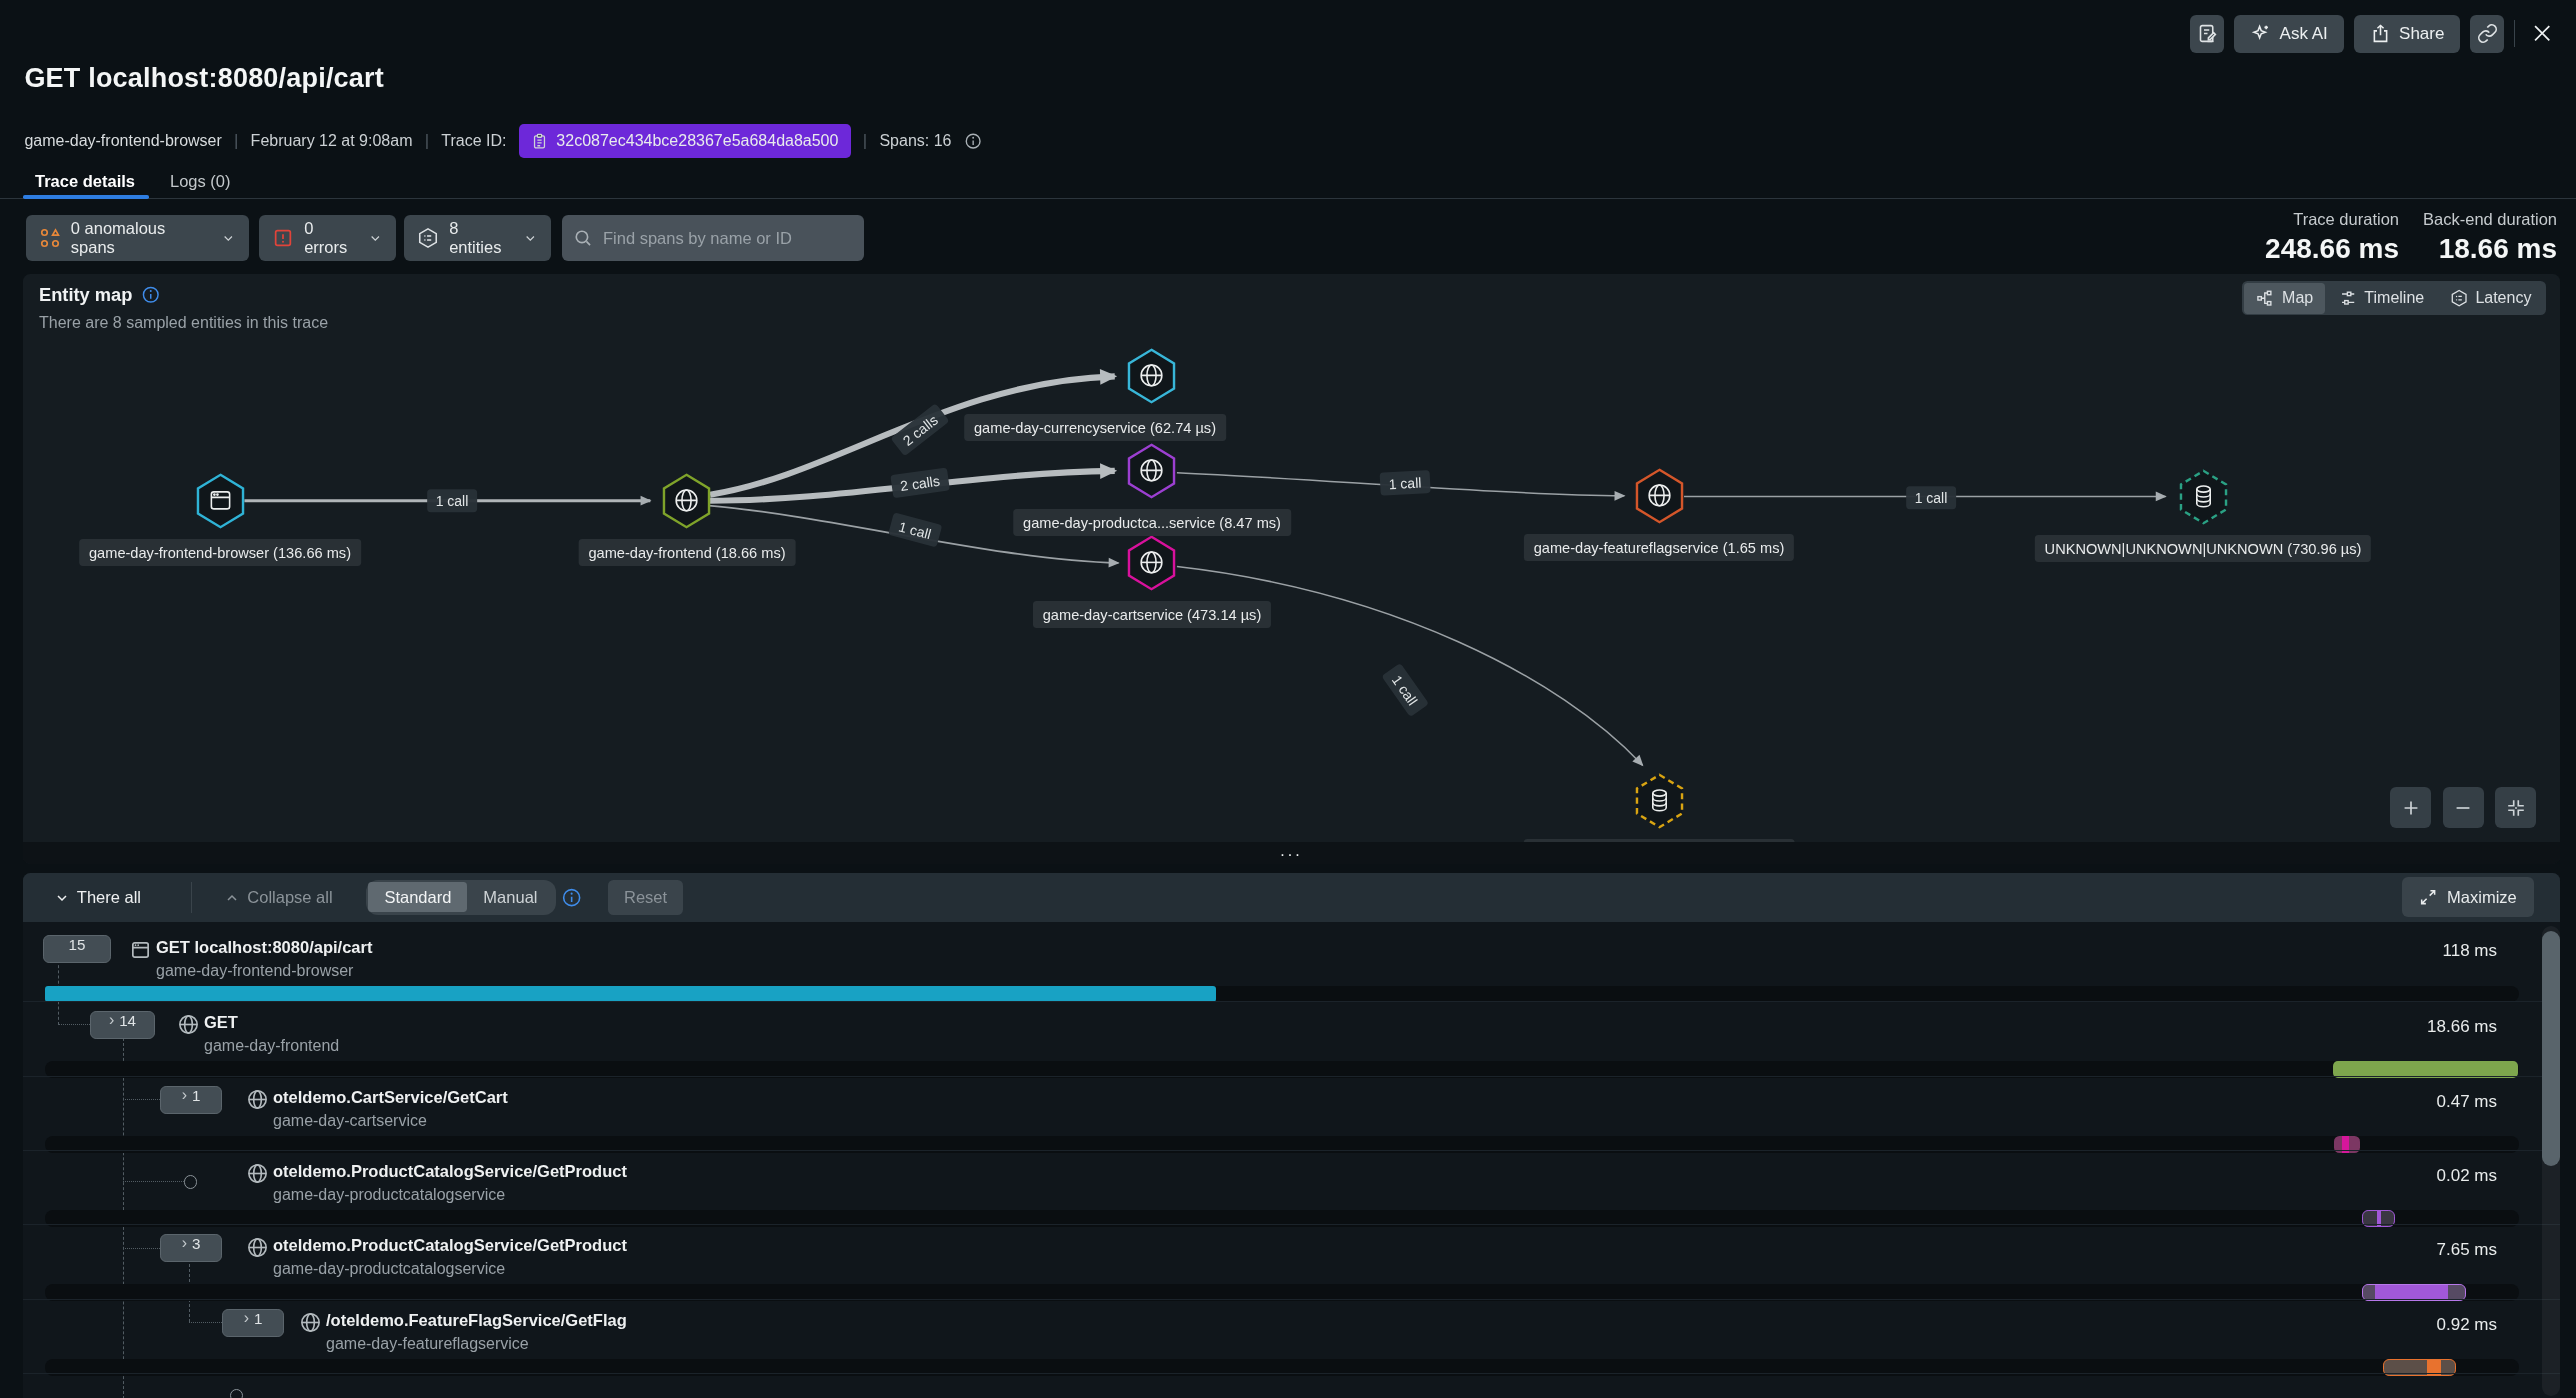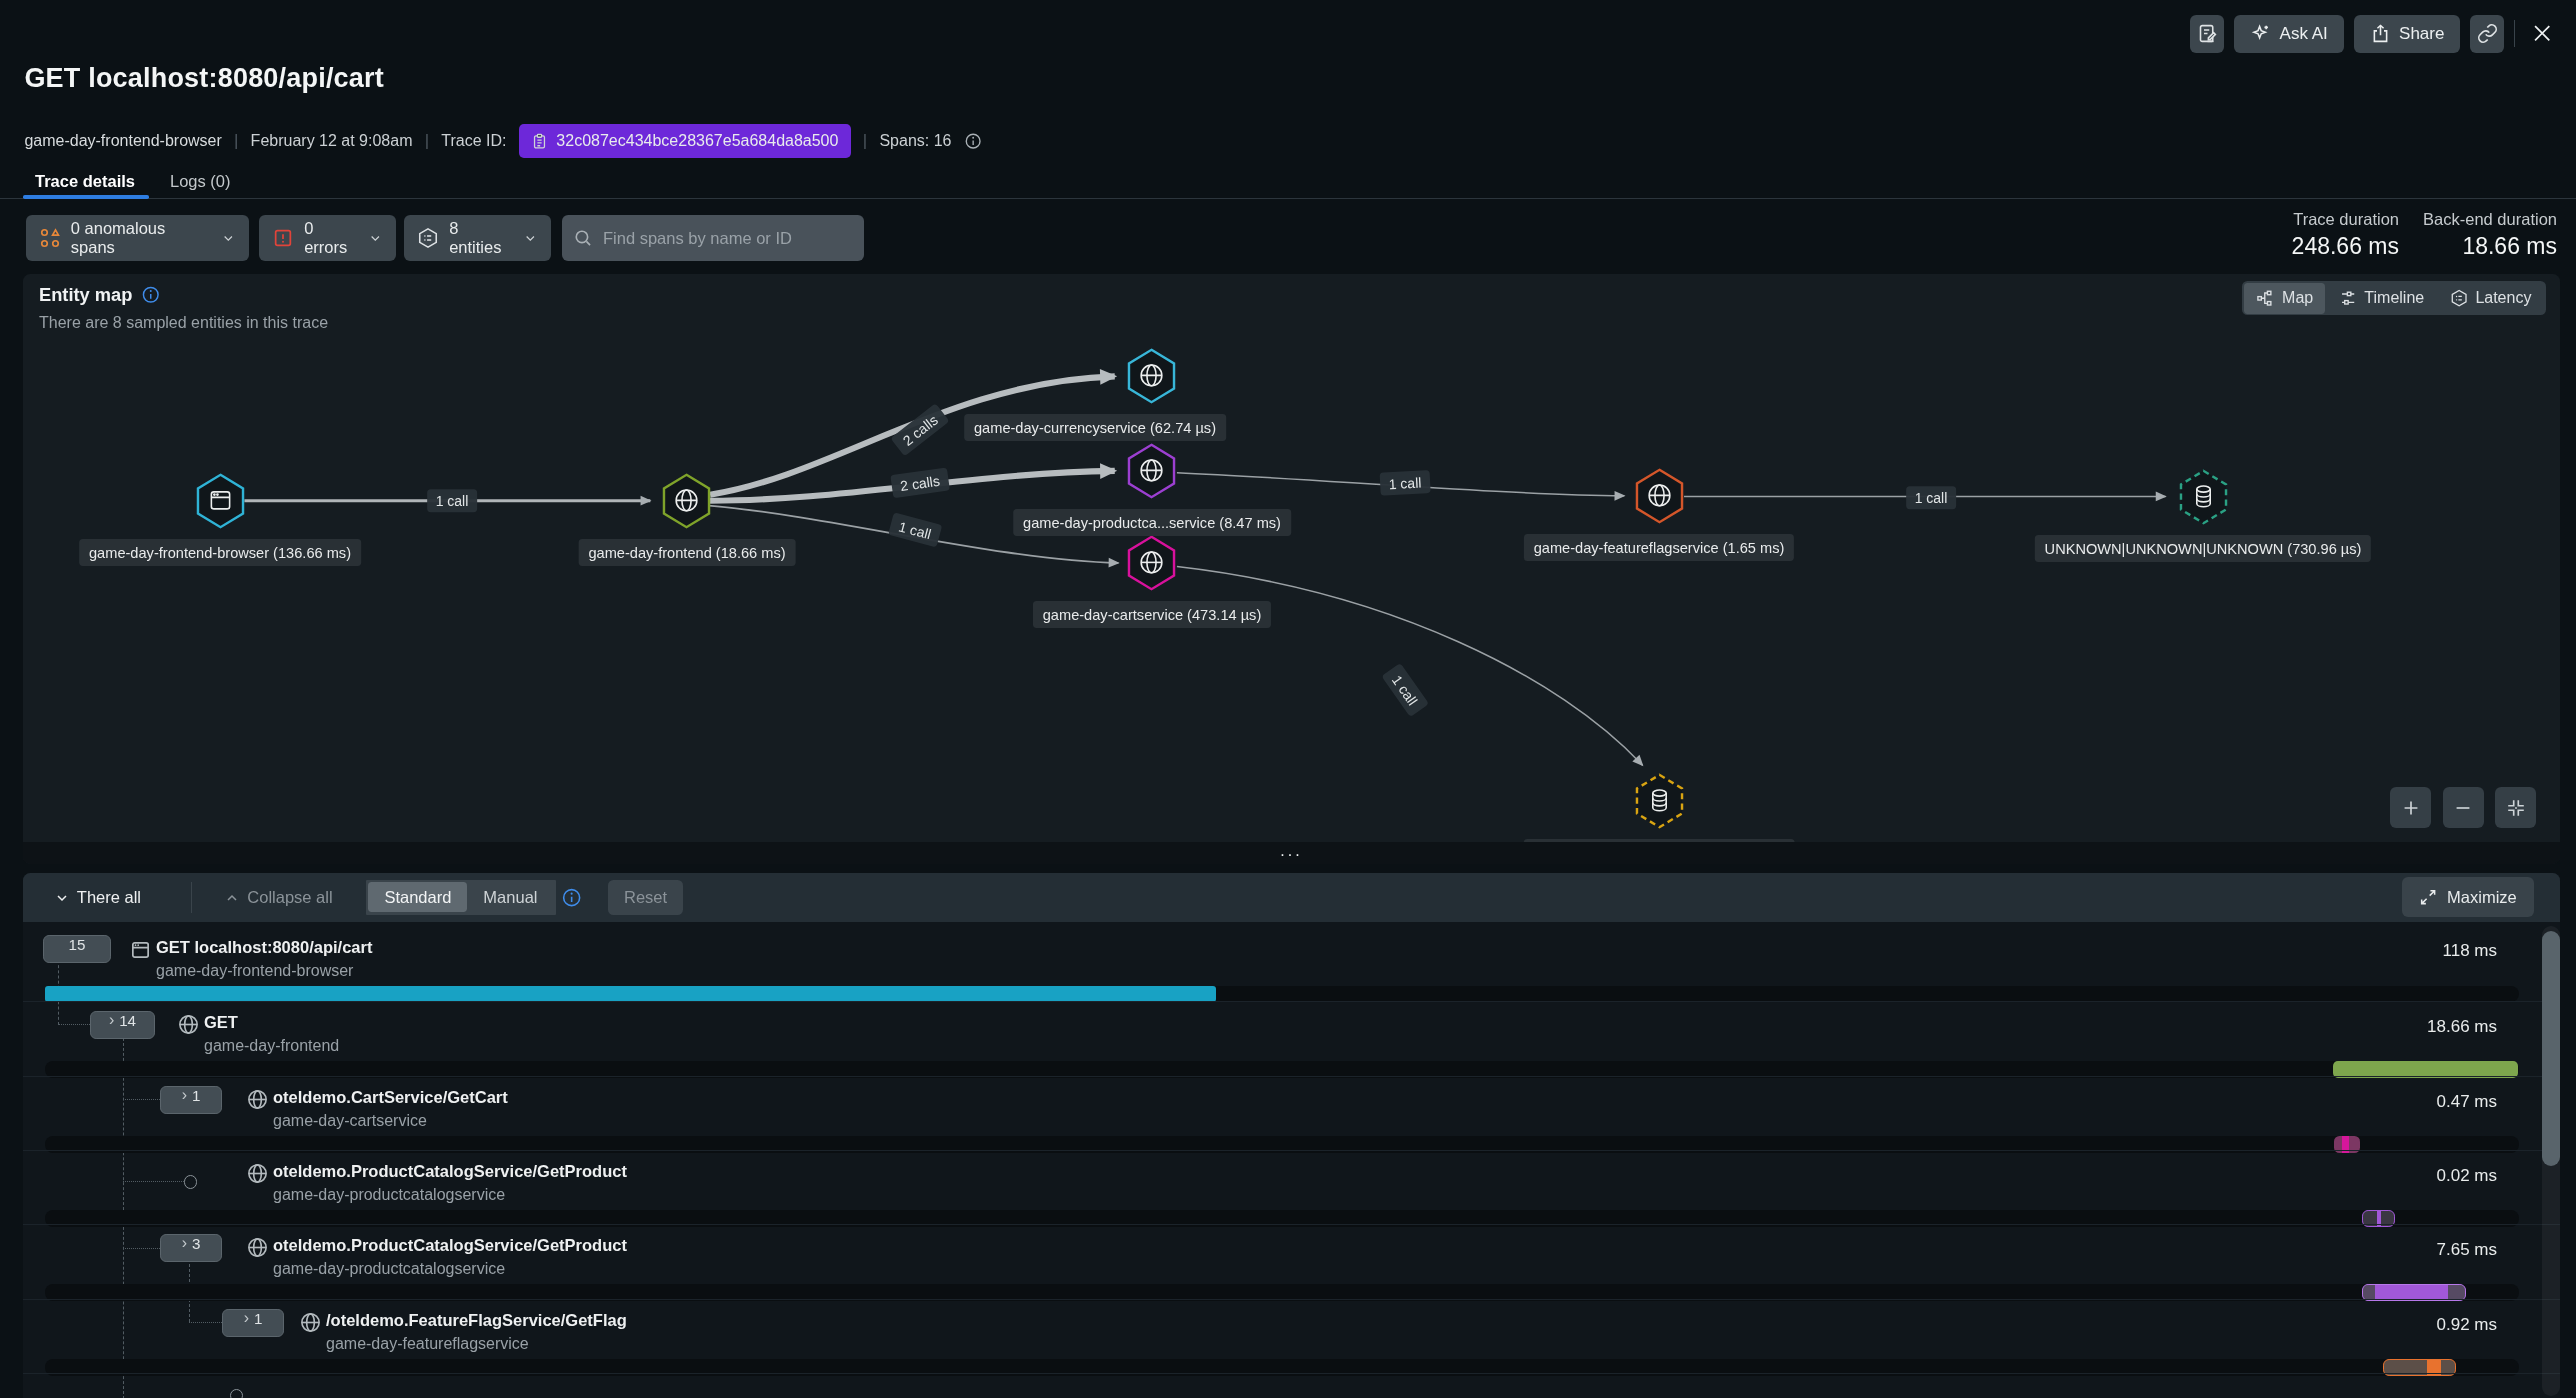--- a/index.html
+++ b/index.html
@@ -29,21 +29,21 @@
   .tabs-divider{position:absolute;left:0;right:0;top:198px;height:1.2px;background:#2c353c}
 
   
   .chip{position:absolute;top:215px;height:46px;background:#3c464d;border-radius:6.1px;display:flex;align-items:center;gap:9.8px;padding:0 13.4px;font-size:16.5px;color:#e9eced;box-sizing:border-box}
   .chip .chev{color:#cdd2d5}
   .searchbox{position:absolute;top:215px;left:562px;width:302px;height:46px;background:#49525a;border-radius:6.1px;display:flex;align-items:center;gap:8.5px;padding:0 11px;box-sizing:border-box}
   .searchbox input{background:transparent;border:none;outline:none;color:#e8ebec;font-size:16.5px;width:100%;font-family:"Liberation Sans",sans-serif}
   .searchbox input::placeholder{color:#9aa2a8}
   .dur-block{position:absolute;text-align:right}
   .dur-label{font-size:16.5px;color:#c6cbce}
-  .dur-value{font-size:23px;font-weight:400;color:#f4f6f6;margin-top:3.7px}
+  .dur-value{font-size:28px;font-weight:700;color:#f4f6f6;margin-top:3.7px}
 
   
   .map-panel{position:absolute;left:23px;top:274px;width:2537px;height:590px;background:#151c21;border-radius:7.3px;overflow:hidden}
   .map-title{position:absolute;left:16px;top:9.8px;font-size:18.3px;font-weight:700;color:#f0f2f3;display:flex;align-items:center;gap:8.5px}
   .map-sub{position:absolute;left:16px;top:40px;font-size:16px;color:#99a1a7}
   .view-switch{position:absolute;top:7.3px;right:14px;height:34px;background:#333d44;border-radius:5.5px;display:flex;align-items:center;padding:2.4px;gap:1.2px;box-sizing:border-box}
   .vs-item{display:flex;align-items:center;gap:7.3px;padding:0 12.2px;height:31px;font-size:16px;color:#dde1e4;border-radius:3.7px}
   .vs-active{background:#4d575e}
   .edge-label{position:absolute;transform:translate(-50%,-50%);background:rgba(41,49,55,.96);border-radius:3.7px;padding:3.7px 8.5px;font-size:14px;color:#e2e6e7;white-space:nowrap}
   .node{position:absolute;width:49px;height:56px}
@@ -51,21 +51,21 @@
   .zoom-ctrls{position:absolute;left:2367px;top:513px;display:flex;gap:11.6px}
   .zoom-btn{width:41px;height:41px;background:#353f46;border-radius:6.1px;display:flex;align-items:center;justify-content:center;color:#ced4d7}
   .map-footer{position:absolute;left:0;right:0;bottom:0;height:22px;background:#0d1216;display:flex;align-items:center;justify-content:center}
   .map-footer .dots{color:#f0f3f4;font-size:16px;letter-spacing:3px;line-height:6.1px;margin-top:-4.9px}
 
   
   .bottom-panel{position:absolute;left:23px;top:873px;width:2537px;height:526px;background:#10161b;border-radius:7.3px 7.3px 0 0;overflow:hidden}
   .wf-toolbar{position:absolute;left:0;right:0;top:0;height:49px;background:#242e35;display:flex;align-items:center}
   .tb-item{display:flex;align-items:center;gap:7.3px;font-size:16.5px}
   .tb-divider{width:1.2px;height:30.5px;background:#3a444b;position:absolute;left:168px;top:9.1px}
-  .seg{position:absolute;left:343px;top:6.7px;height:35px;background:#3a444b;border-radius:1px;display:flex;align-items:center;padding:2.4px;box-sizing:border-box}
+  .seg{position:absolute;left:343px;top:6.7px;height:35px;background:#3a444b;border-radius:12px;display:flex;align-items:center;padding:2.4px;box-sizing:border-box}
   .seg-item{height:30.5px;display:flex;align-items:center;padding:0 16px;font-size:16.5px;border-radius:3.7px;color:#ced3d6}
   .seg-active{background:#5f6970;color:#f2f4f5}
   .reset-btn{position:absolute;left:585px;top:6.7px;height:35px;background:#3a444b;border-radius:5.5px;display:flex;align-items:center;padding:0 16px;font-size:16.5px;color:#8b9399}
   .maximize-btn{position:absolute;left:2379px;top:4.3px;height:40px;background:#39434a;border-radius:6.1px;display:flex;align-items:center;gap:9.8px;padding:0 17px;font-size:16.5px;color:#e8ebec}
   .wf-body{position:absolute;left:0;right:0;top:49px;bottom:0;background:#10161b}
   .wfrow{position:absolute;left:0;right:0;height:74px;border-top:1.2px solid #1b232a}
   .tbadge{position:absolute;top:8.5px;height:28px;background:#434d54;border:1.2px solid #5b656c;border-radius:6.1px;display:flex;align-items:flex-start;justify-content:center;gap:4.9px;font-size:15.2px;color:#e0e4e6;box-sizing:border-box}
   .tbadge .bchev{color:#c3c9cc;font-size:16px;line-height:1}
   .leafdot{position:absolute;width:13.4px;height:13.4px;border:1.8px solid #8b9399;border-radius:50%;box-sizing:border-box;background:#10161b}
   .ricon{position:absolute;top:11px;color:#b3babe}

